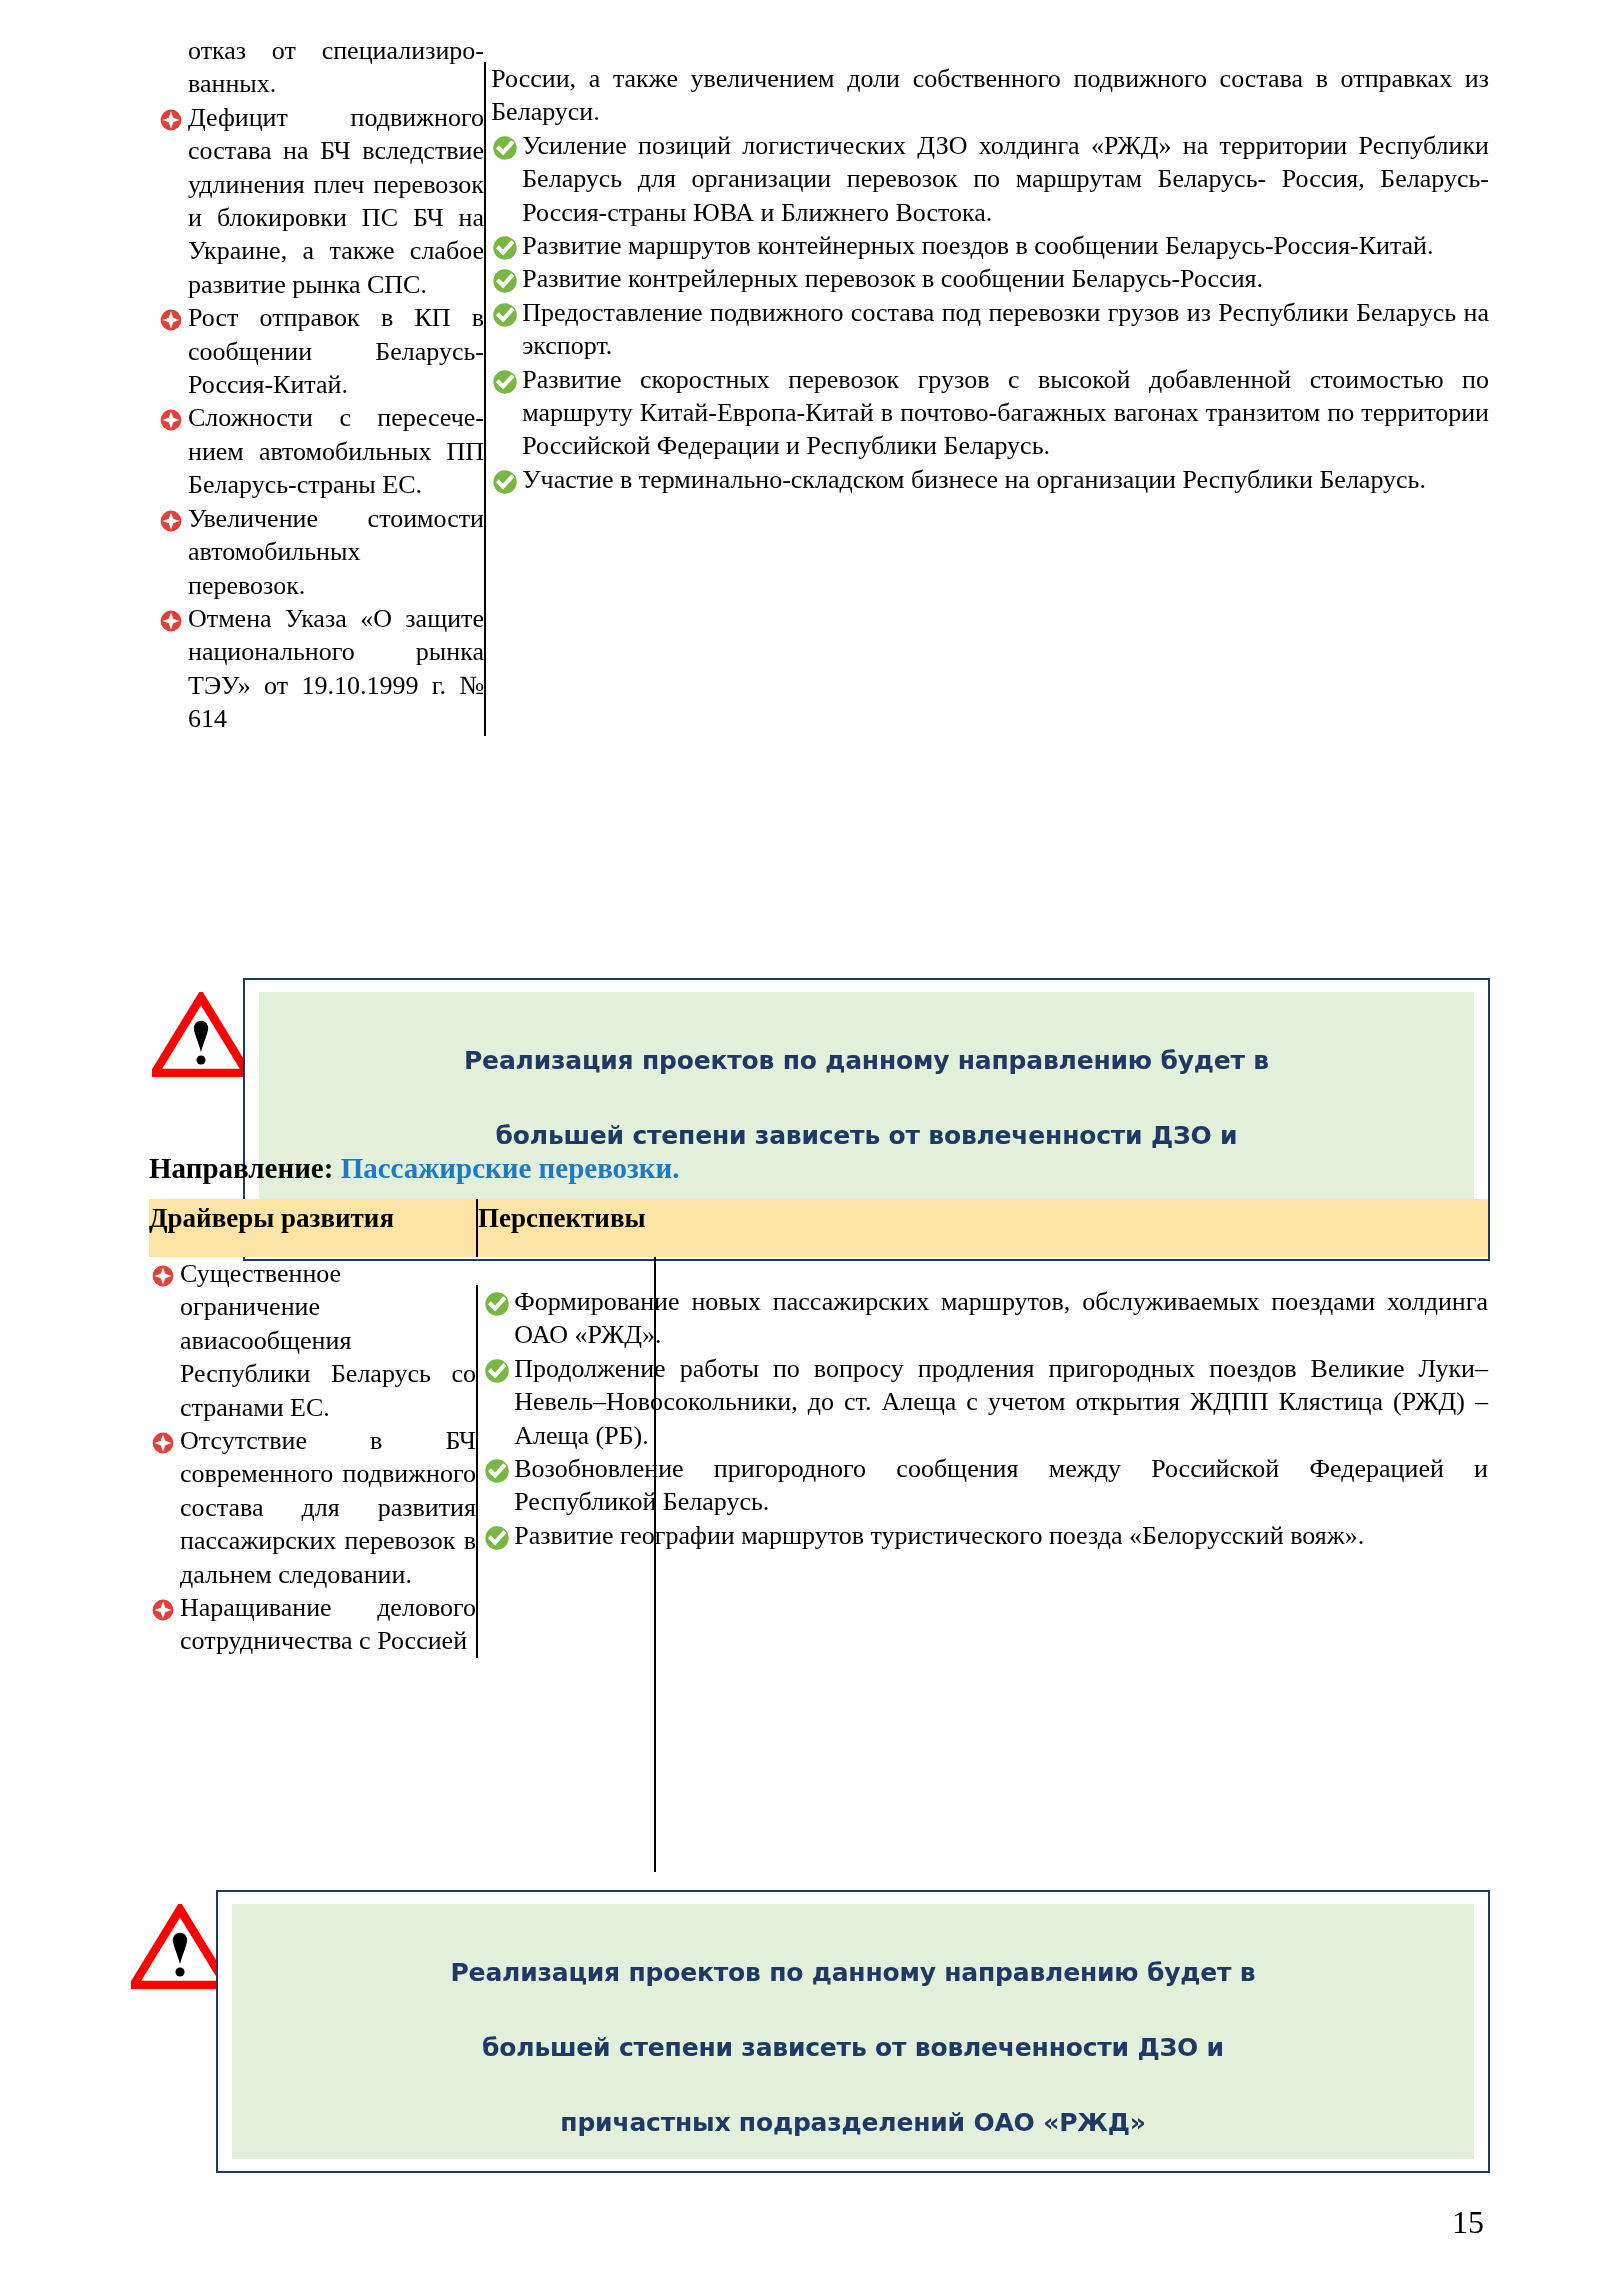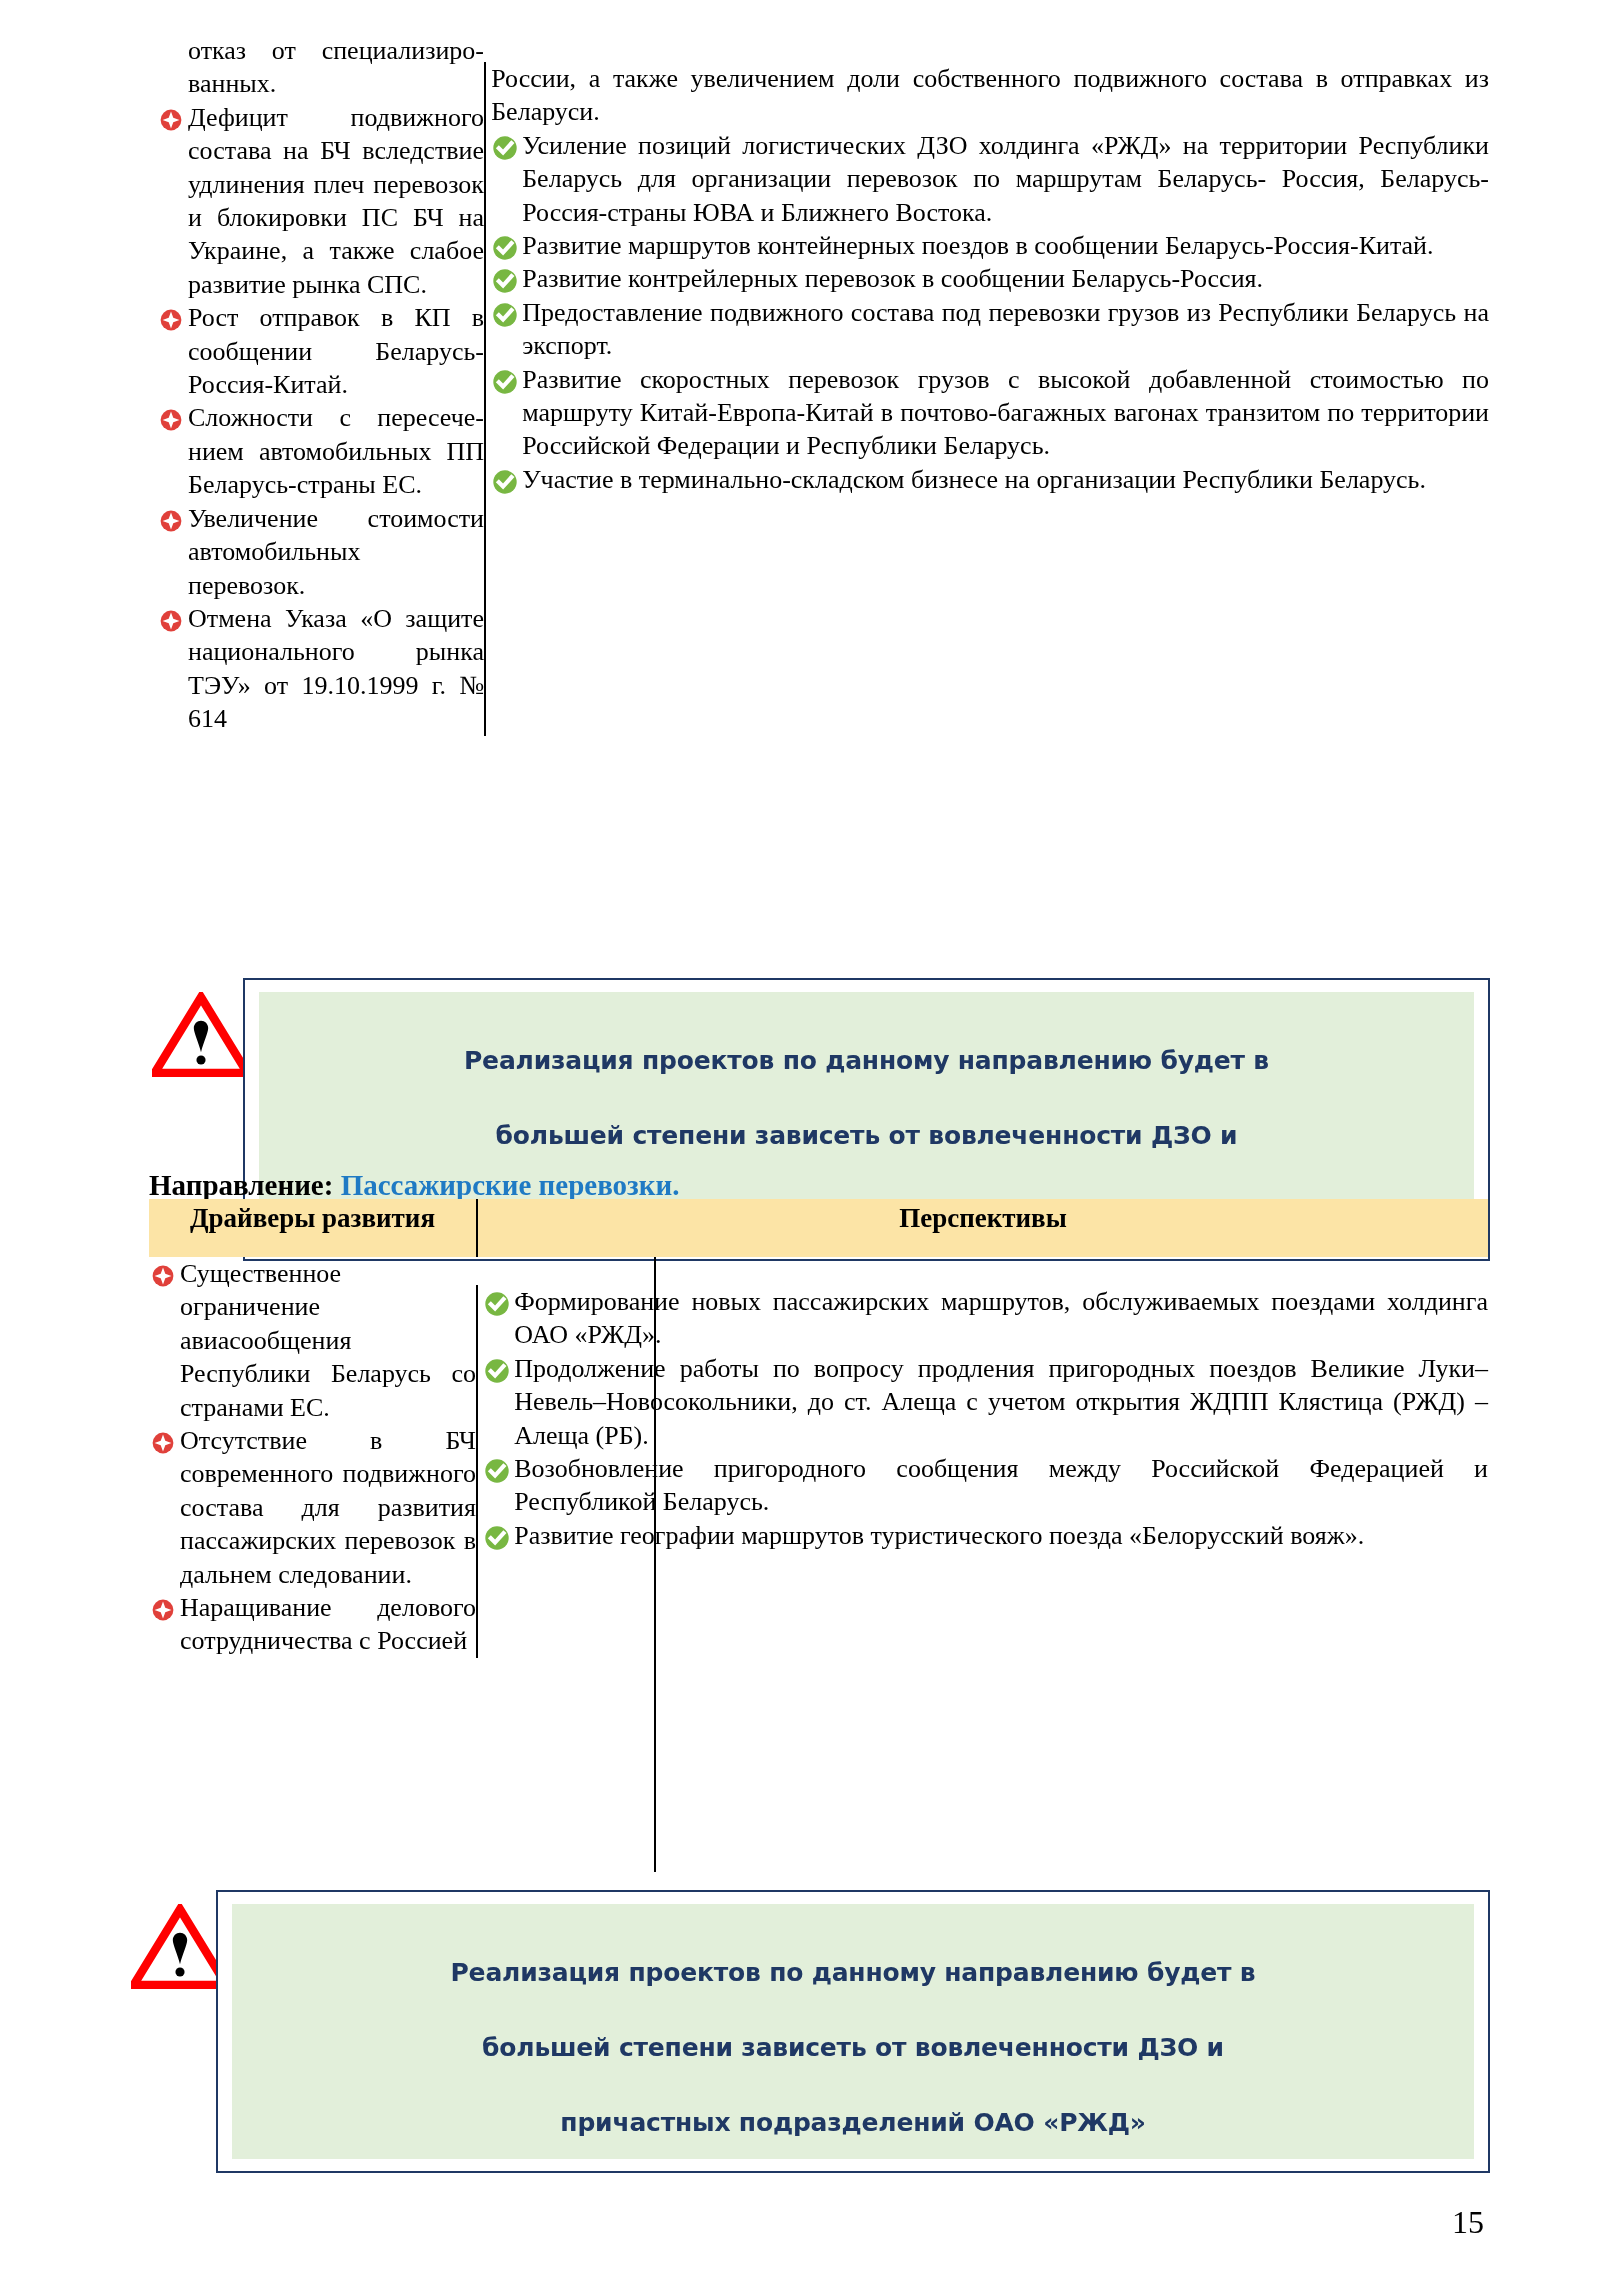--- a/index.html
+++ b/index.html
@@ -52,21 +52,20 @@
     position: absolute;
     left: 149px;
     top: 1199px;
     width: 1339px;
     height: 58px;
     display: flex;
     background: #fce4a6;
   }
   .thead .th {
     box-sizing: border-box;
-    text-align: center;
     font-weight: bold;
     font-size: 27px;
     padding-top: 3.9px;
   }
   .thead .th-left { width: 327px; flex: 0 0 327px; }
   .thead .th-right { flex: 1 1 auto; border-left: 2px solid #000000; }
 
   
   ul.blist {
     list-style: none;
@@ -132,21 +131,20 @@
   #warn-2 { left: 131px; top: 1904px; }
 
   
   #direction-heading {
     position: absolute;
     left: 149px;
     top: 1152px;
     font-size: 29px;
     font-weight: bold;
     white-space: nowrap;
-    margin-top: 17px;
   }
   #direction-heading .hl-label { color: #000000; }
   #direction-heading .hl-value { color: #1f7ac4; }
 
   
   #page-number {
     position: absolute;
     right: 139px;
     bottom: 54px;
     font-size: 32px;

